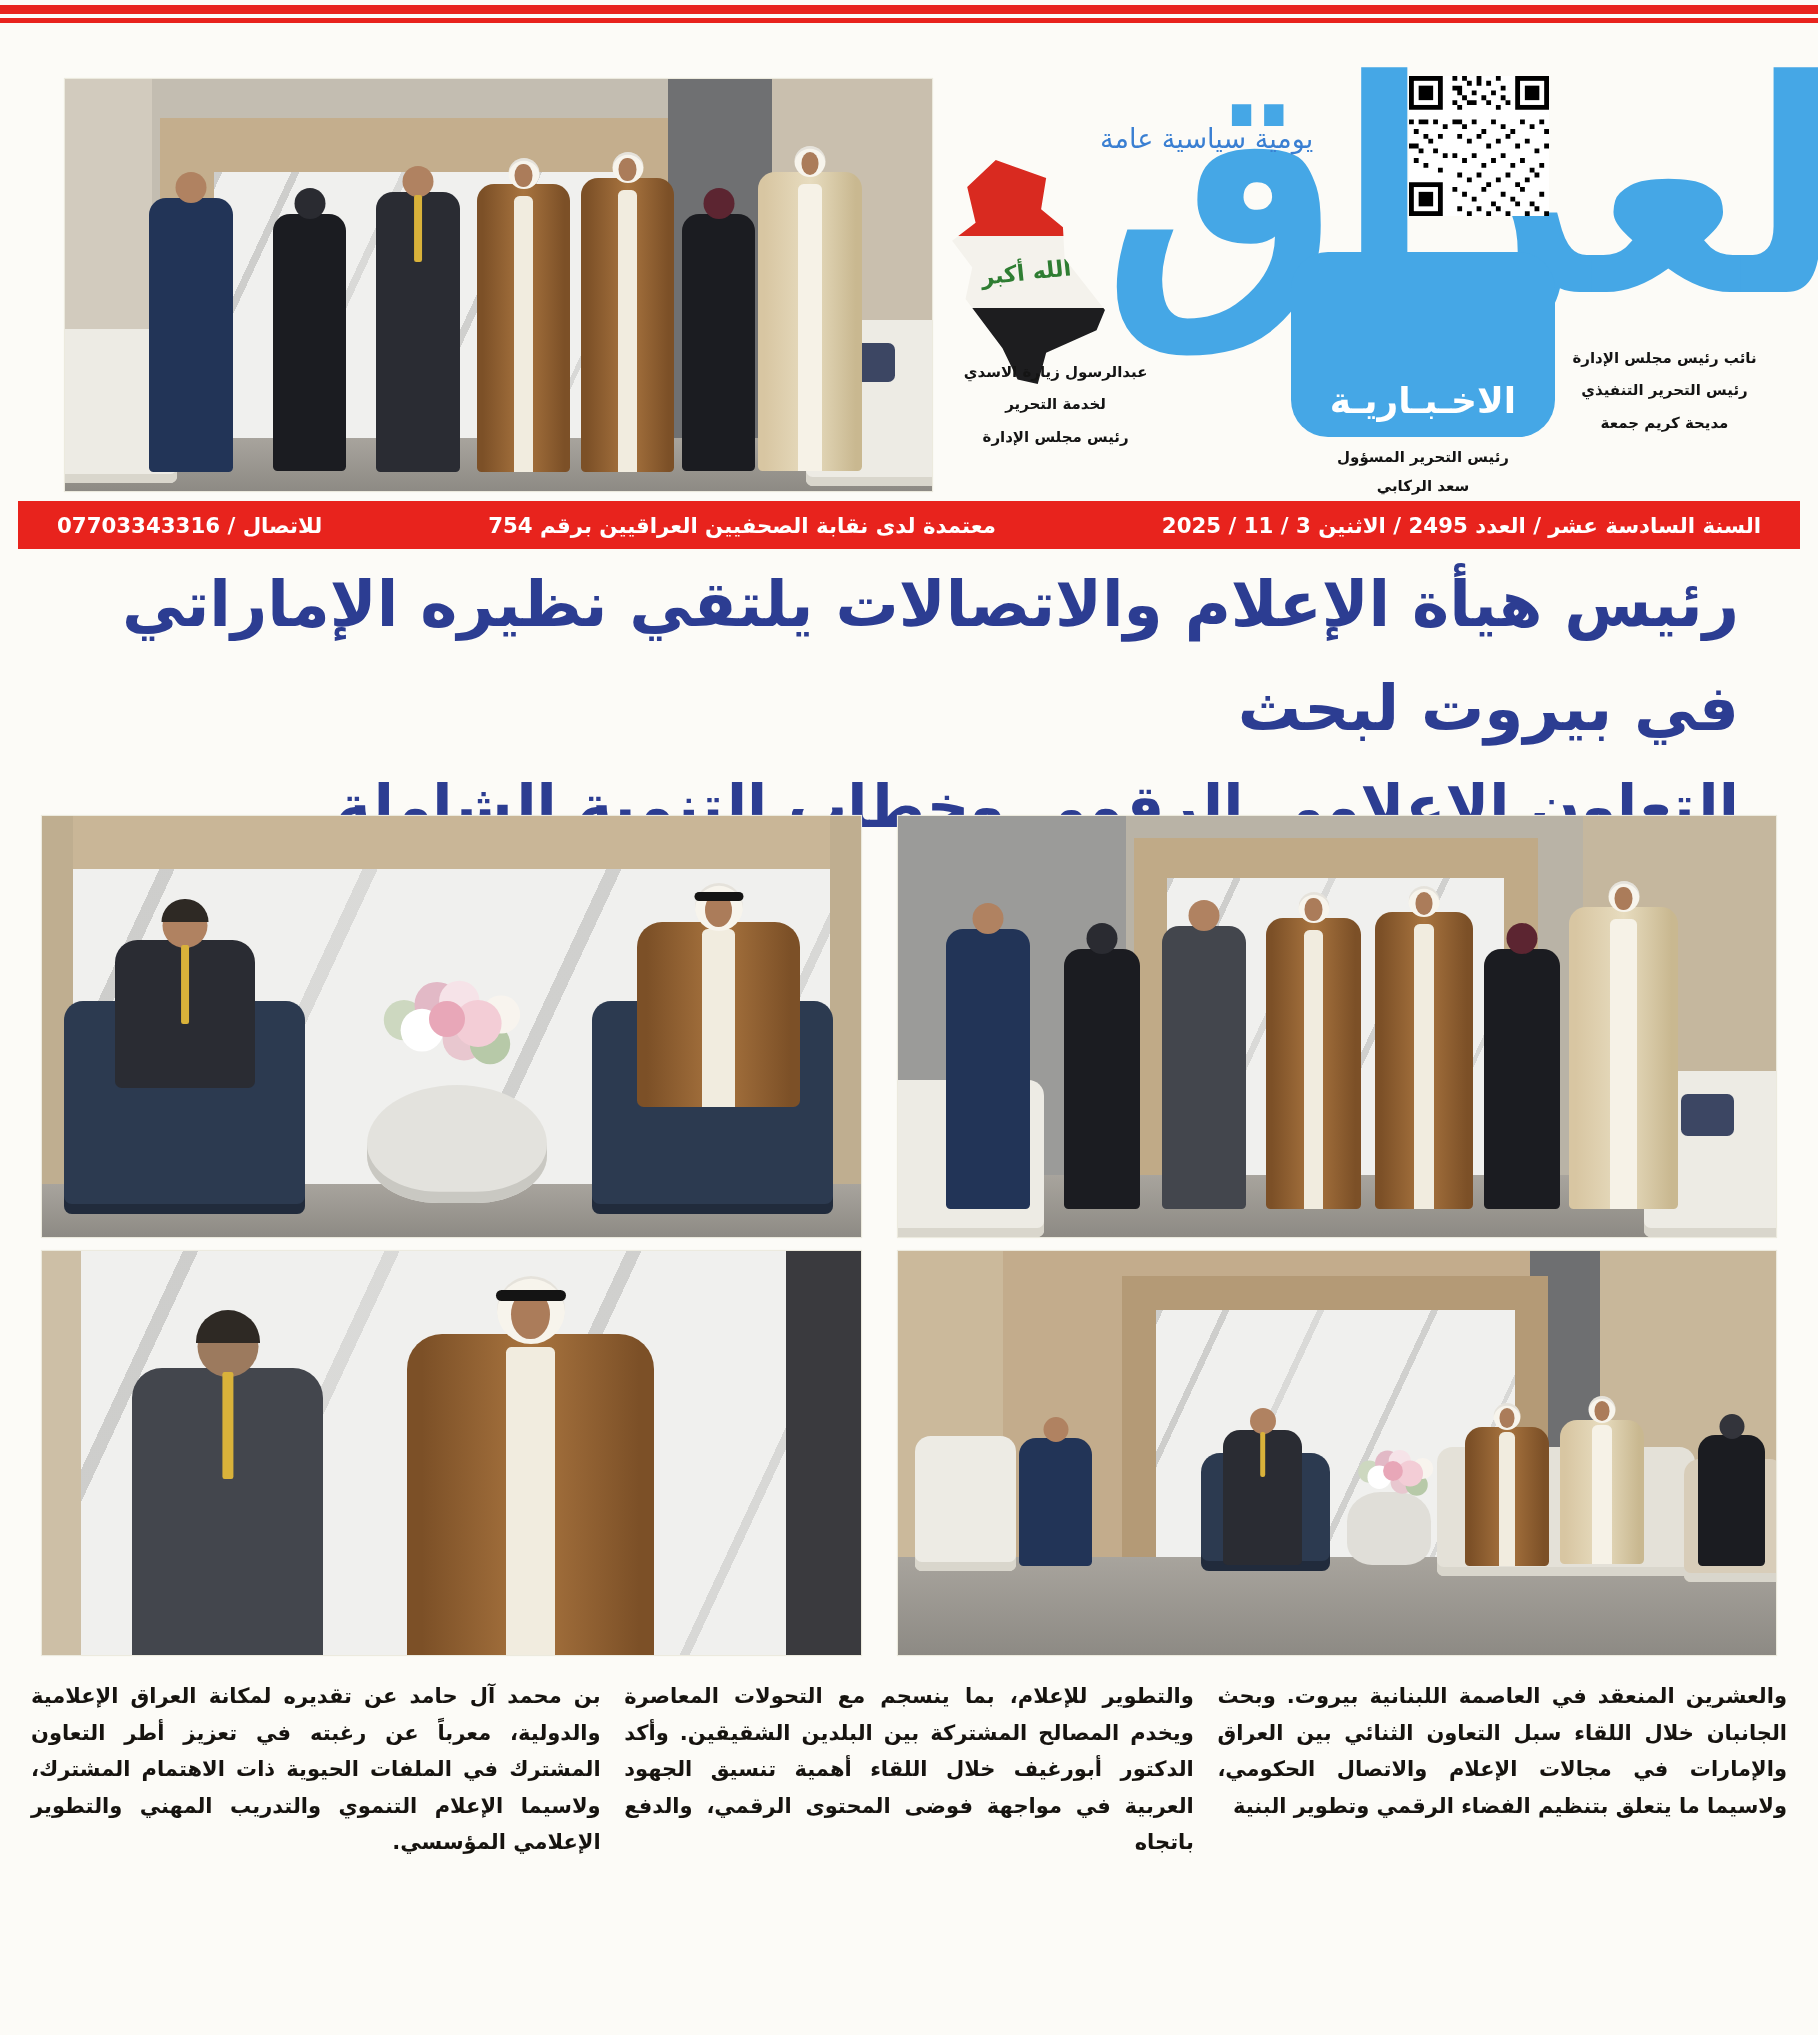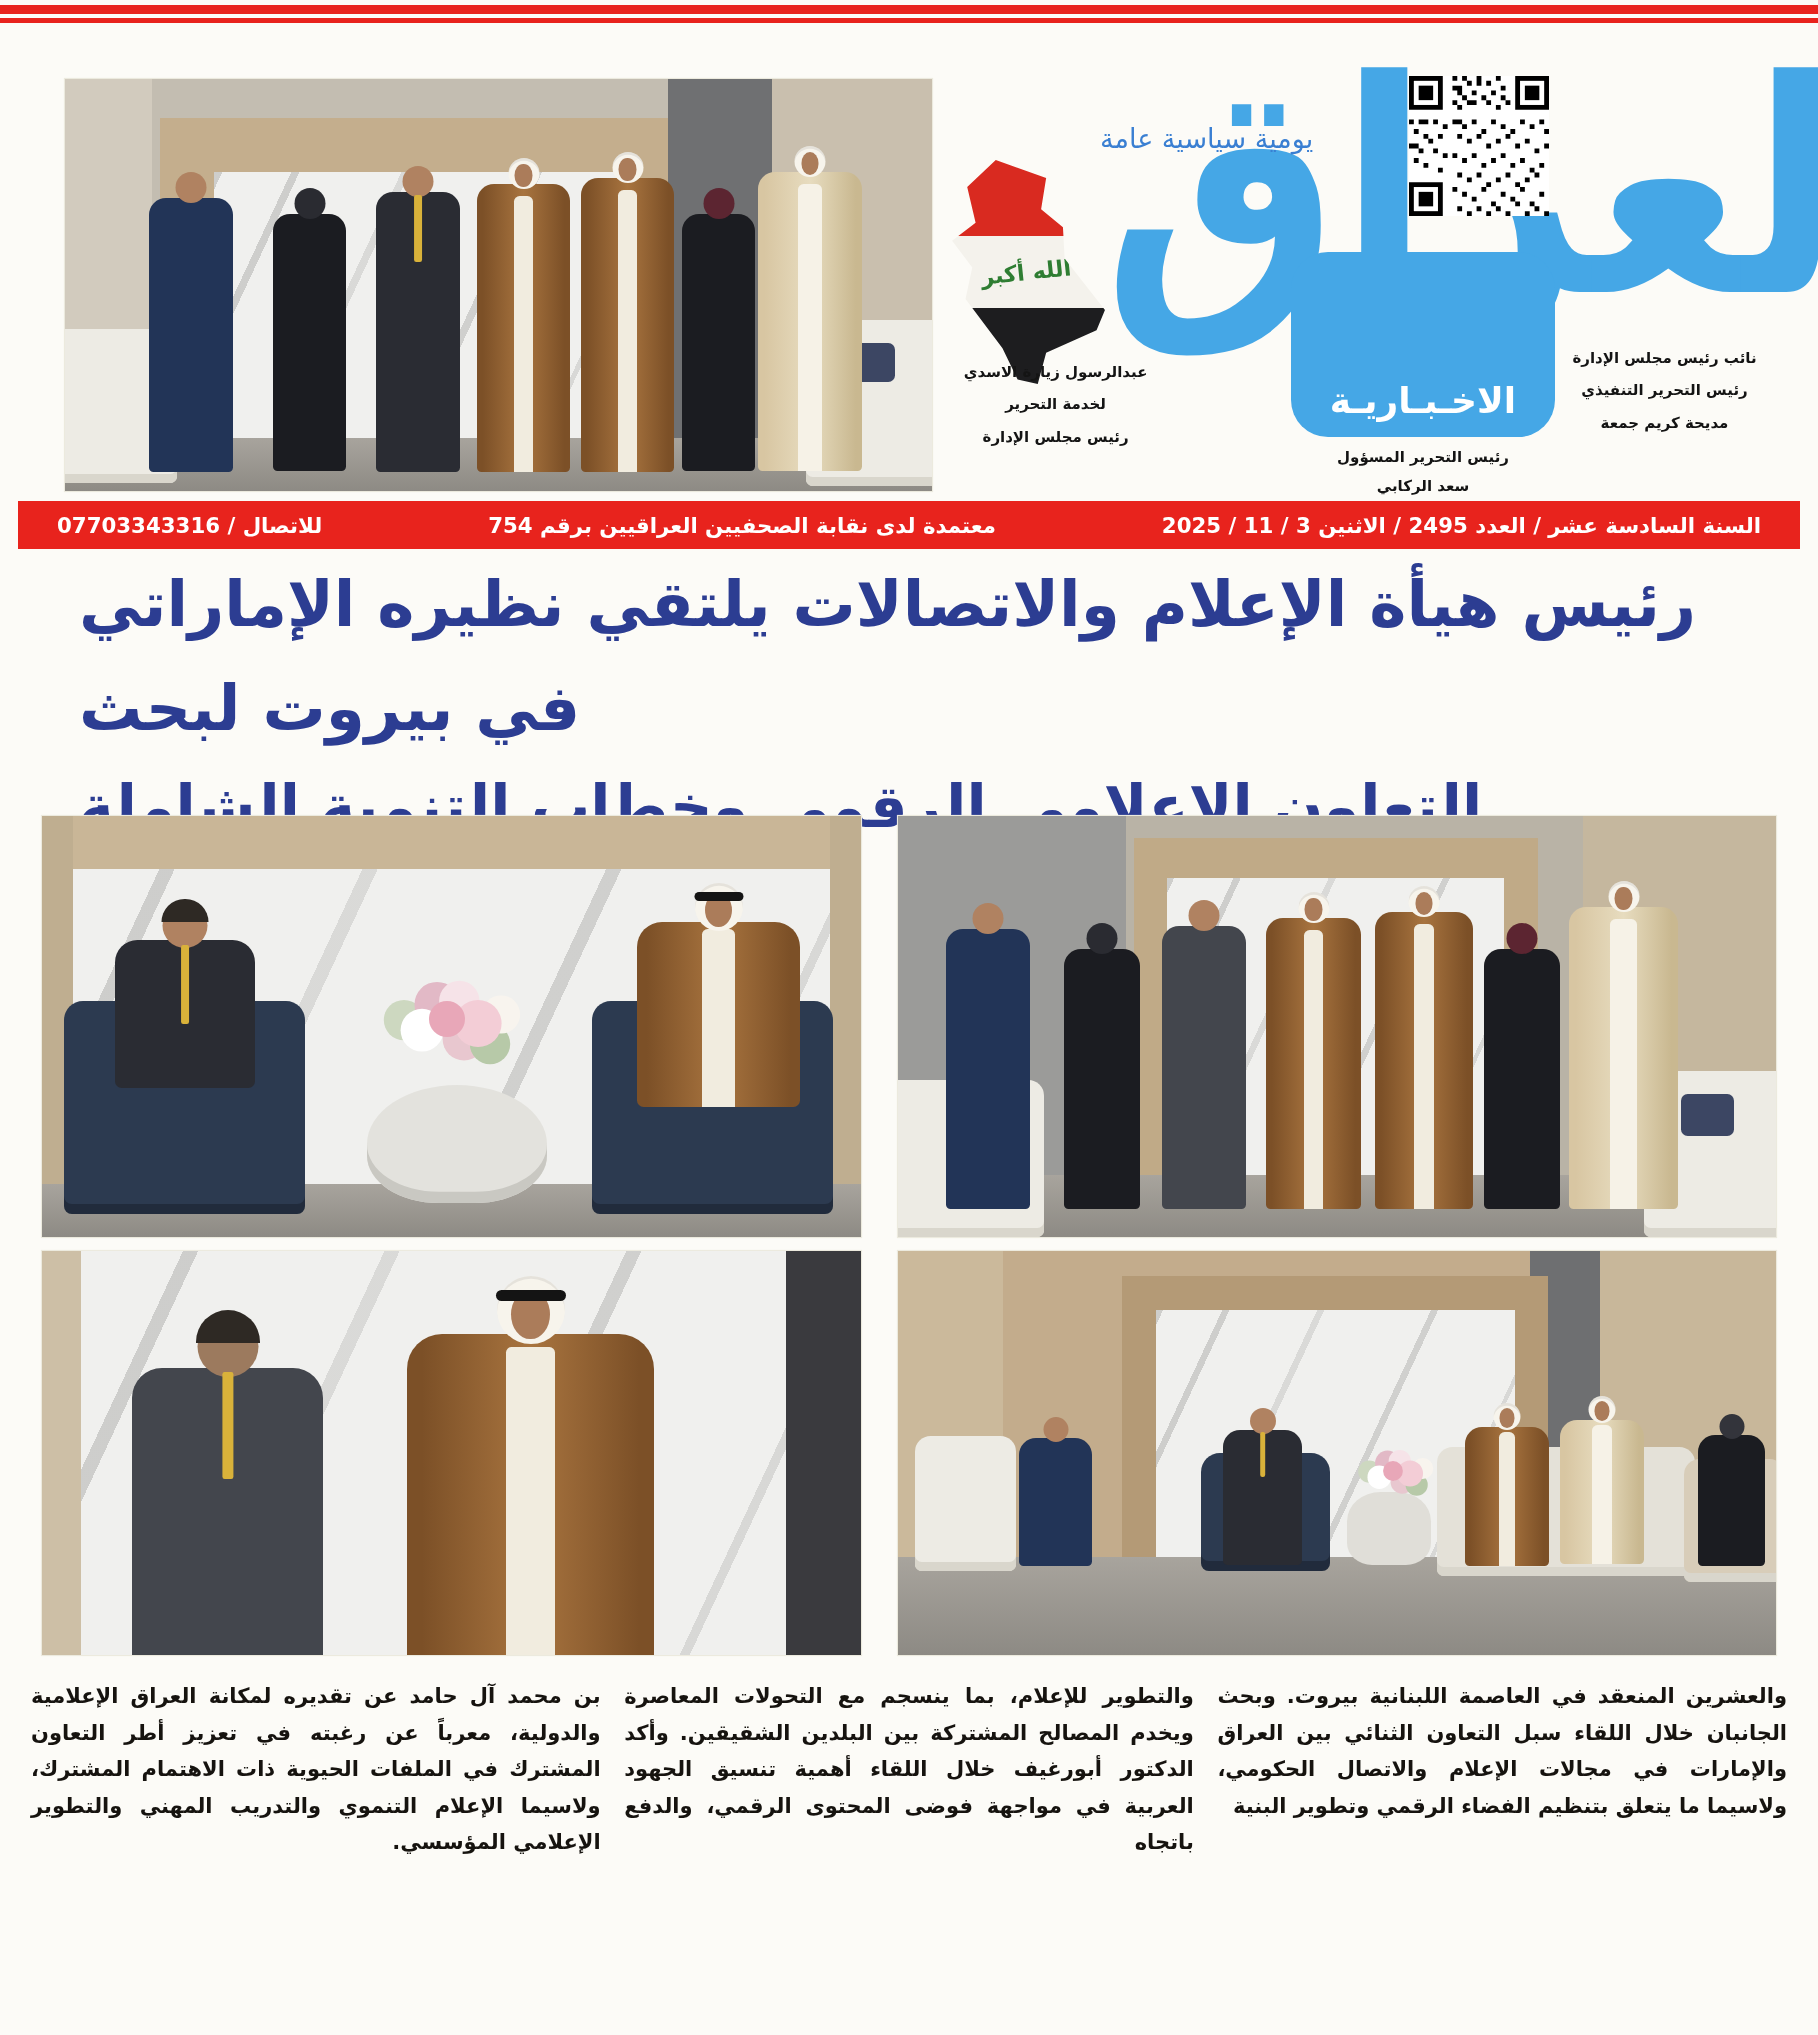--- a/index.html
+++ b/index.html
@@ -75,21 +75,21 @@
   .credits-left{left:5.6px;top:328px;width:236px;}
   .credits-center{left:348px;top:415px;width:286px;line-height:1.9;}
   .credits-right{left:612px;top:314px;width:241px;}
 
   
   .info-bar{position:absolute;left:18px;right:18px;top:501px;height:48px;background:#e8231d;
       display:flex;align-items:center;justify-content:space-between;padding:0 39px;
       box-sizing:border-box;color:#ffffff;font-size:21.3px;font-weight:bold;}
 
   
-  .headline{position:absolute;left:79px;right:87px;top:553px;margin:0;text-align:left;
+  .headline{position:absolute;left:79px;right:79px;top:553px;margin:0;text-align:right;
       color:#2c3d92;font-weight:bold;}
   .hl1{display:block;font-size:63px;line-height:1.65;}
   .hl2{display:block;font-size:59px;line-height:1.55;}
 
   
   .article{position:absolute;left:31px;right:31px;top:1678px;height:351px;
       display:flex;gap:23.6px;}
   .article .col{flex:1;margin:0;color:#16130f;font-size:21px;font-weight:bold;
       line-height:1.74;text-align:justify;}
 </style>

